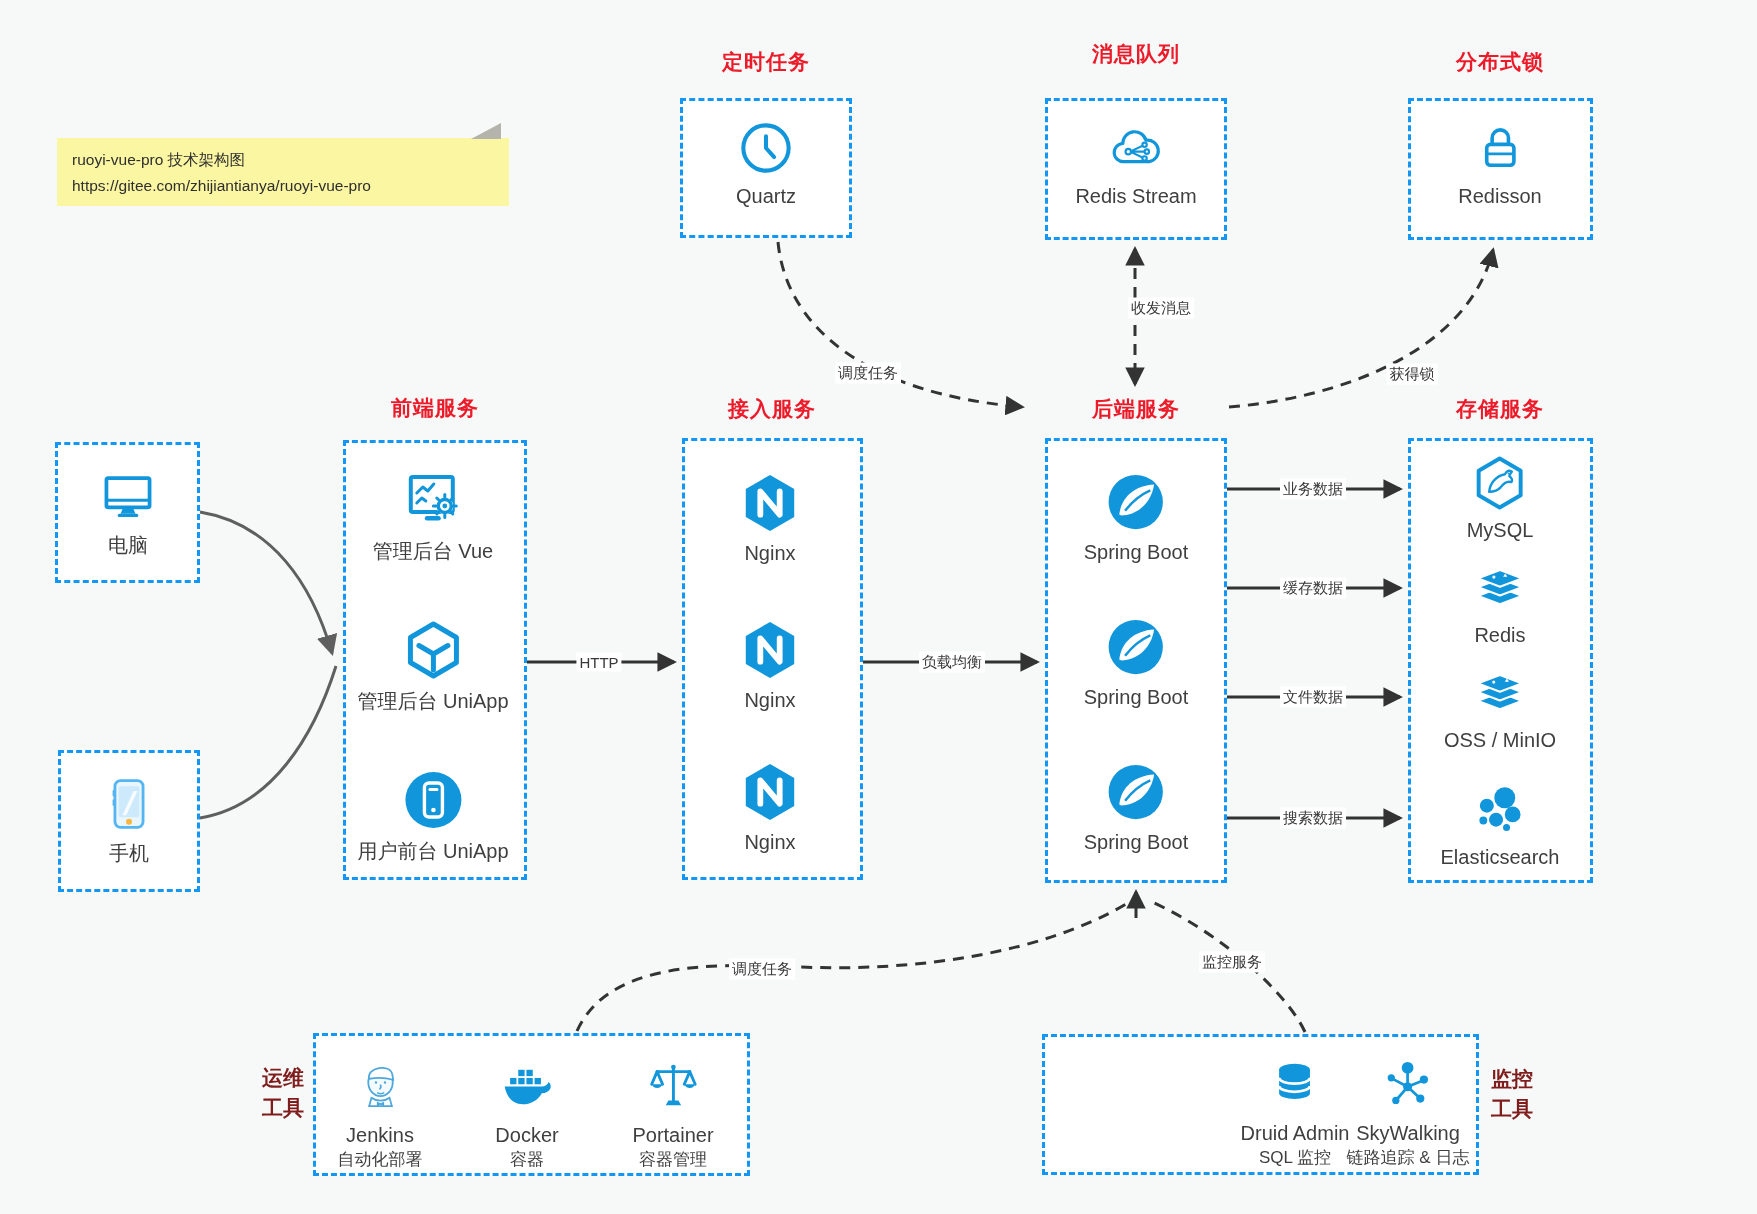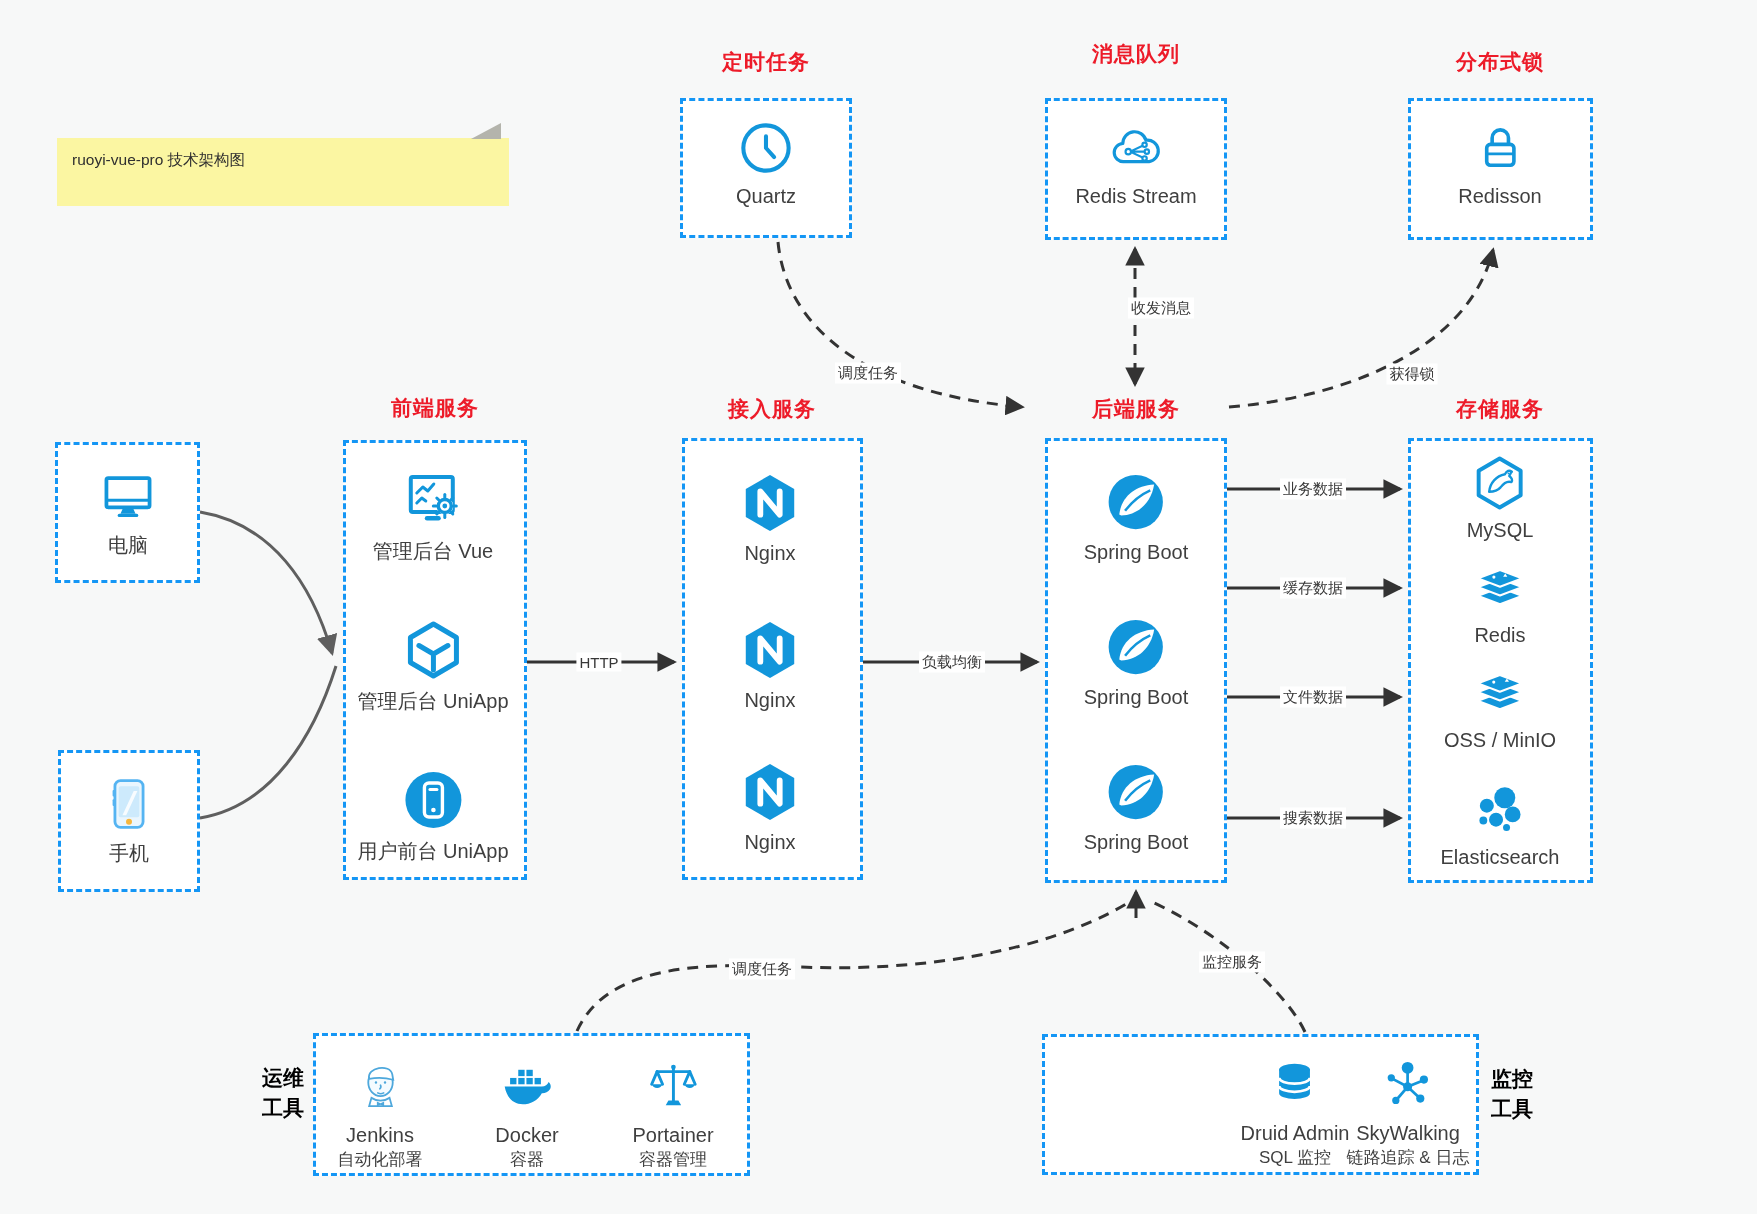--- a/index.html
+++ b/index.html
@@ -20,21 +20,21 @@
   }
 
   
   .gtitle{
     position:absolute;transform:translate(-50%,-50%);
     font-size:21px;font-weight:bold;color:#ed1b29;
     white-space:nowrap;z-index:3;letter-spacing:1px;
   }
   .sidetitle{
     position:absolute;transform:translate(-50%,-50%);
-    font-size:21px;font-weight:bold;color:#000000;
+    font-size:21px;font-weight:bold;color:#7f1d1d;
     text-align:center;line-height:1.45;white-space:nowrap;z-index:3;
   }
 
   
   .node{
     position:absolute;transform:translateX(-50%);
     display:flex;flex-direction:column;align-items:center;
     z-index:3;
   }
   .icon{display:block;line-height:0;}
@@ -71,20 +71,21 @@
   }
 </style>
 </head>
 <body>
 
 <div id="canvas">
 
   <div class="note">
     <div class="fold"></div>
     <div>ruoyi-vue-pro 技术架构图</div>
+    <div>https://gitee.com/zhijiantianya/ruoyi-vue-pro</div>
   </div>
 
   <div class="gbox" style="left:680px;top:98px;width:172px;height:140px"></div>
   <div class="gbox" style="left:1045px;top:98px;width:182px;height:142px"></div>
   <div class="gbox" style="left:1408px;top:98px;width:185px;height:142px"></div>
   <div class="gbox" style="left:55px;top:442px;width:145px;height:141px"></div>
   <div class="gbox" style="left:58px;top:750px;width:142px;height:142px"></div>
   <div class="gbox" style="left:343px;top:440px;width:184px;height:440px"></div>
   <div class="gbox" style="left:682px;top:438px;width:181px;height:442px"></div>
   <div class="gbox" style="left:1045px;top:438px;width:182px;height:445px"></div>

